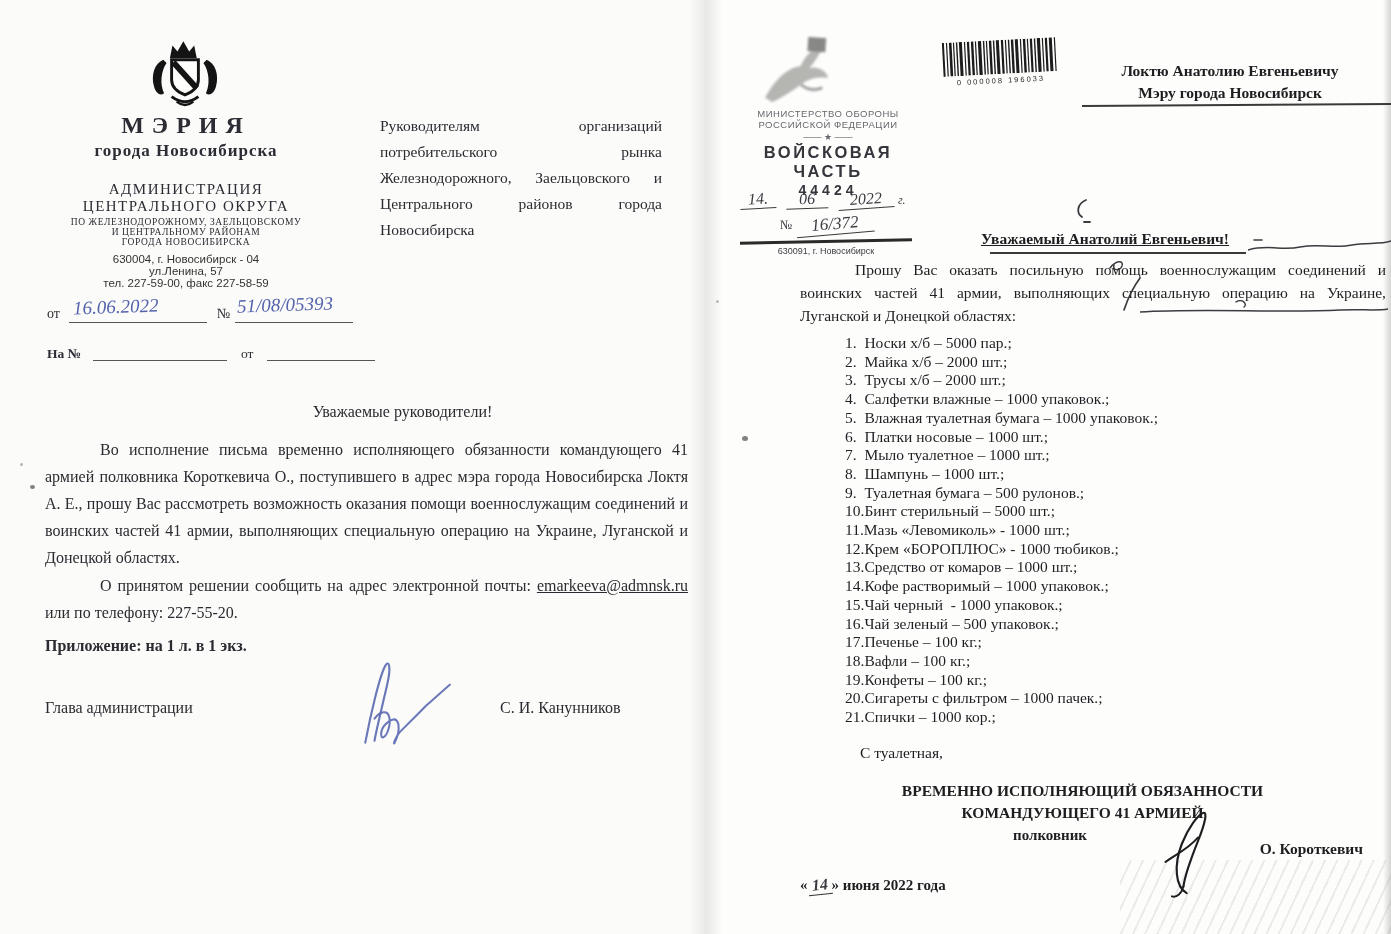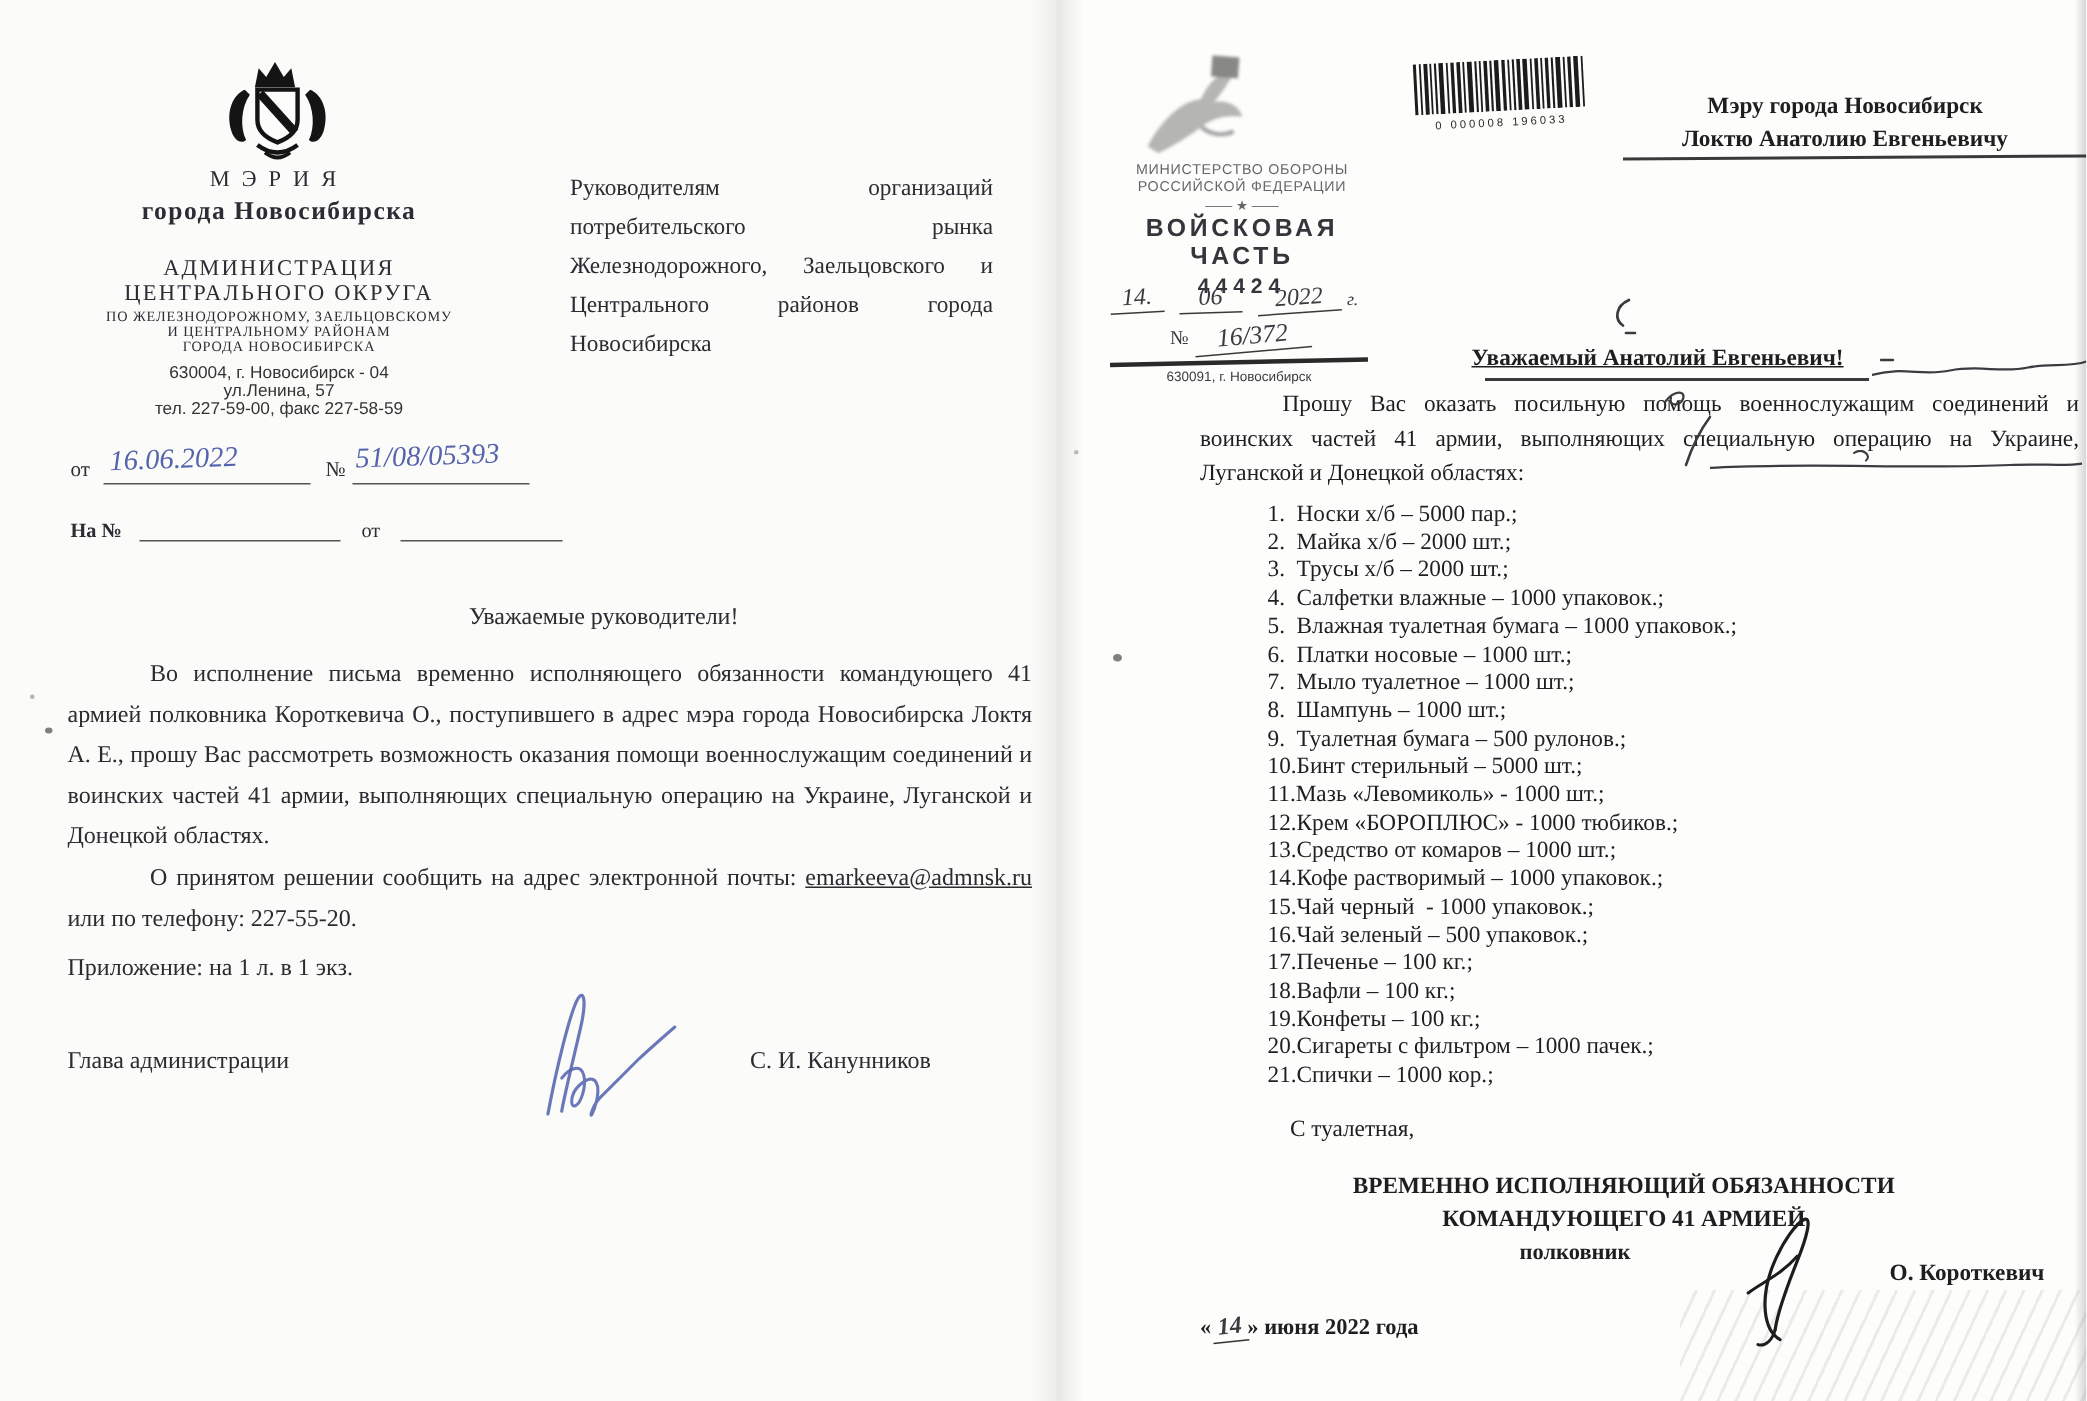--- a/index.html
+++ b/index.html
@@ -17,21 +17,21 @@
   #seam{left:688px;top:0;width:34px;height:934px;
         background:linear-gradient(90deg,rgba(0,0,0,0) 0%,rgba(120,120,115,.10) 45%,rgba(120,120,115,.16) 52%,rgba(0,0,0,0) 100%);}
   #right-edge{left:1383px;top:0;width:8px;height:934px;
         background:linear-gradient(90deg,rgba(0,0,0,0),rgba(90,90,88,.25));}
   #corner-noise{left:1120px;top:860px;width:271px;height:74px;opacity:.18;
         background:repeating-linear-gradient(115deg,transparent 0 9px,#9a9a94 9px 11px);}
   .speck{border-radius:50%;background:#4b4b48;opacity:.7;}
 
   
   .lp-print{color:#2c2c34;}
-  .lh-big{font-size:15px;font-weight:normal;letter-spacing:8px;}
+  .lh-big{font-size:24px;font-weight:bold;letter-spacing:8px;}
   .lh-sub{font-size:17px;font-weight:bold;letter-spacing:1px;}
   .lh-admin{font-size:15px;letter-spacing:1.5px;}
   .lh-small{font-size:9.5px;letter-spacing:.6px;}
   .lh-addr{font-size:11.5px;font-family:"Liberation Sans",sans-serif;color:#333;}
   .hand-blue{font-family:"Liberation Serif",serif;font-style:italic;color:#5563ac;}
   .blank{border-bottom:1px solid #555;display:inline-block;}
   .body-par{font-size:16px;line-height:27px;color:#2b2b31;}
   .email-u{text-decoration:underline;}
 
   
@@ -97,21 +97,21 @@
   <div class="abs just body-par" style="left:380px;top:113px;width:282px;font-size:15.5px;line-height:26px;">Руководителям организаций потребительского рынка Железнодорожного, Заельцовского и Центрального районов города Новосибирска</div>
 
   <div class="abs center body-par" style="left:115px;top:398px;width:575px;font-size:16px;">Уважаемые руководители!</div>
 
   <div class="abs just body-par" style="left:45px;top:436px;width:643px;text-indent:55px;">Во исполнение письма временно исполняющего обязанности командующего 41 армией полковника Короткевича О., поступившего в адрес мэра города Новосибирска Локтя А. Е., прошу Вас рассмотреть возможность оказания помощи военнослужащим соединений и воинских частей 41 армии, выполняющих специальную операцию на Украине, Луганской и Донецкой областях.</div>
 
   <div class="abs just body-par" style="left:45px;top:572px;width:643px;text-indent:55px;">
     <span>О принятом решении сообщить на адрес электронной почты: </span><span class="email-u">emarkeeva@admnsk.ru</span><span> или по телефону: 227-55-20.</span>
   </div>
 
-  <div class="abs body-par" style="left:45px;top:632px;">Приложение: на 1 л. в 1 экз.</div>
+  <div class="abs body-par" style="left:45px;top:632px;font-weight:bold;">Приложение: на 1 л. в 1 экз.</div>
 
   <div class="abs body-par" style="left:45px;top:694px;">Глава администрации</div>
   <div class="abs" style="left:348px;top:658px;width:110px;height:92px;">
     <svg width="110" height="92" viewBox="0 0 110 100">
       <path d="M14,92 C20,60 30,18 36,8 C40,2 42,10 38,28 C33,50 26,78 24,90" stroke="#5a68b0" stroke-width="2.3" fill="none" stroke-linecap="round" opacity=".9"></path>
       <path d="M24,66 C30,58 38,56 40,64 C42,72 38,84 34,86 C30,88 30,78 36,72 C42,66 48,64 50,72 C51,79 48,88 46,92 C44,96 46,86 52,80 C58,74 70,62 80,52 C90,43 100,34 106,29" stroke="#5a68b0" stroke-width="2.2" fill="none" stroke-linecap="round" opacity=".9"></path>
     </svg>
   </div>
   <div class="abs body-par" style="left:500px;top:694px;width:183px;text-align:left;">С. И. Канунников</div>
 
@@ -180,22 +180,22 @@
         <rect x="101" y="0" width="1.2" height="34"></rect>
           <rect x="104" y="0" width="2.2" height="34"></rect>
           <rect x="108" y="0" width="3" height="34"></rect>
         <rect x="113" y="0" width="1.2" height="34"></rect>
       </g>
     </svg>
     <div class="sans" style="font-size:7.5px;letter-spacing:2px;color:#2a2a2a;text-align:center;margin-top:-2px;">0 000008 196033</div>
   </div>
 
   <div class="abs center rp-print bold" style="left:1080px;top:60px;width:300px;font-size:15.5px;line-height:22px;">
+    <div>Локтю Анатолию Евгеньевичу</div>
     <div>Мэру города Новосибирск</div>
-    <div>Локтю Анатолию Евгеньевичу</div>
   </div>
   <div class="abs" style="left:1082px;top:104px;width:309px;height:2px;background:#3a3a3a;transform:rotate(-.4deg);"></div>
 
   <div class="abs" style="left:1072px;top:198px;width:20px;height:26px;">
     <svg width="20" height="26" viewBox="0 0 20 26">
         <path class="pen" d="M14,2 C5,6 4,15 10,19" stroke-width="1.8"></path>
         <path class="pen" d="M12,24 h6" stroke-width="1.8"></path>
       </svg>
   </div>
 

